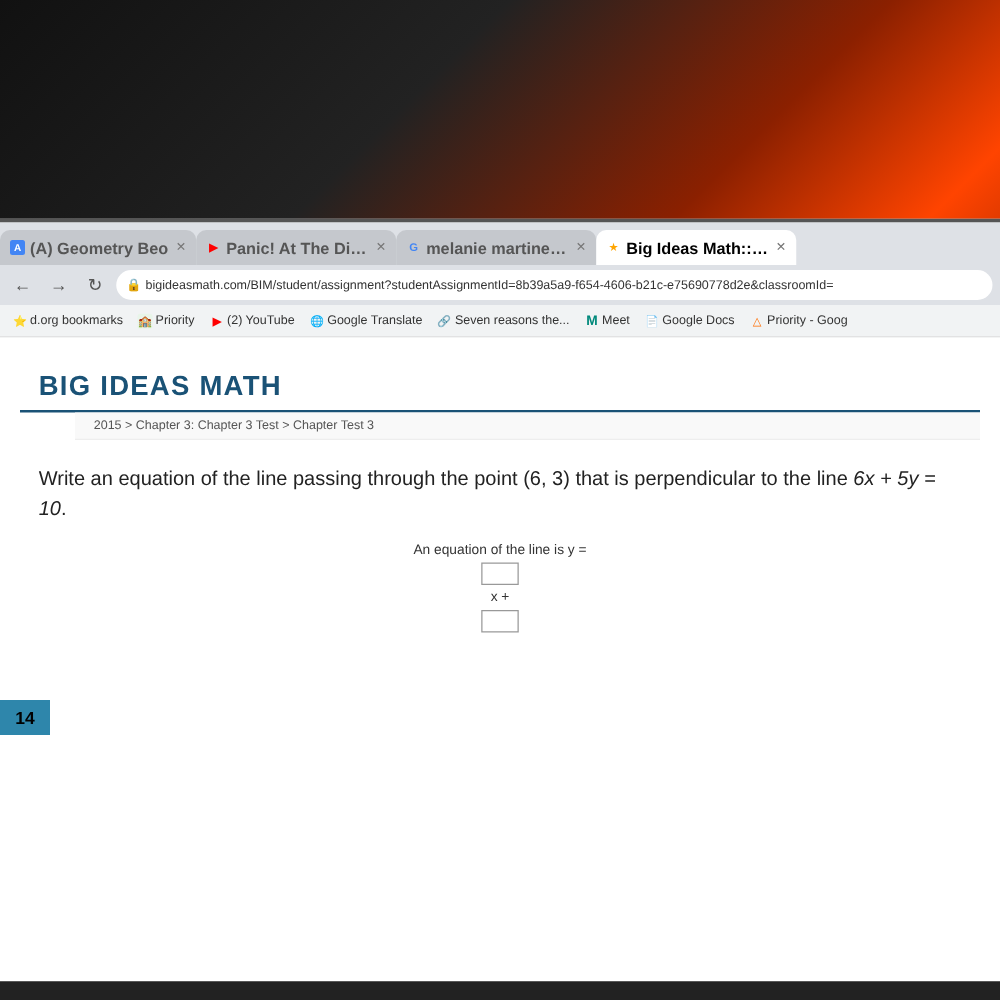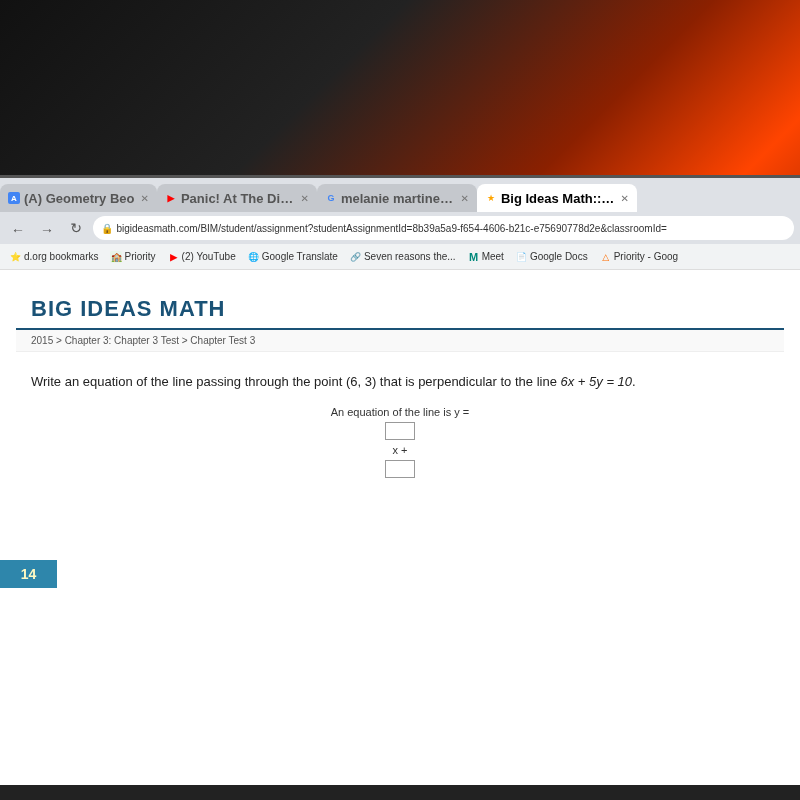--- a/index.html
+++ b/index.html
@@ -199,30 +199,31 @@
       font-family: Arial Black, Arial, sans-serif;
     }
 
     
     .breadcrumb {
       padding: 5px 15px;
       font-size: 10px;
       color: #555;
       background: #f9f9f9;
       border-bottom: 1px solid #eee;
+      margin-left: 44px;
     }
 
     
     .question-area {
       padding: 20px 15px 15px 15px;
       background: #fff;
     }
 
     .question-text {
-      font-size: 13px;
+      font-size: 16px;
       color: #222;
       margin-bottom: 14px;
       line-height: 1.5;
     }
 
     .equation {
       font-style: italic;
     }
 
     .answer-line {
@@ -241,22 +242,22 @@
       display: inline-block;
       background: #fff;
     }
 
     
     .question-number-badge {
       position: absolute;
       left: 0;
       top: 560px;
       background: #2e86ab;
-      color: #fef9c3;
-      width: 57px;
+      color: #000000;
+      width: 40px;
       height: 28px;
       display: flex;
       align-items: center;
       justify-content: center;
       font-size: 14px;
       font-weight: bold;
       z-index: 5;
     }
 
     

